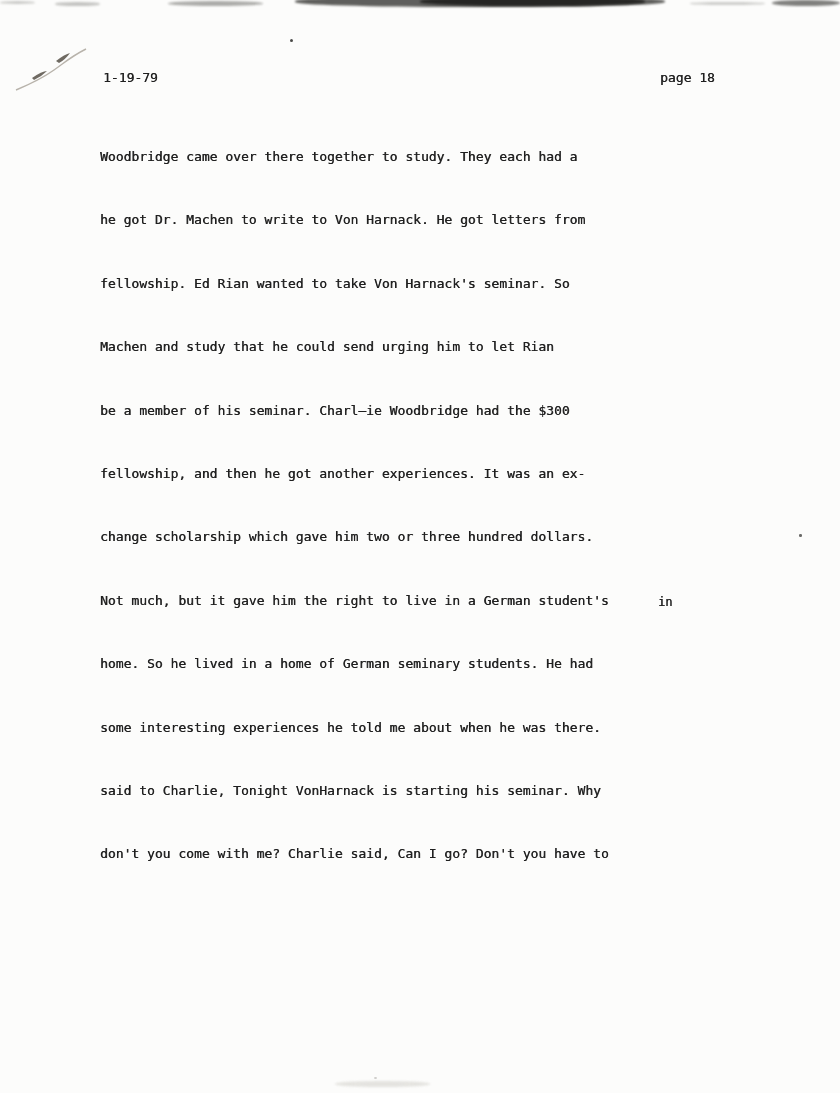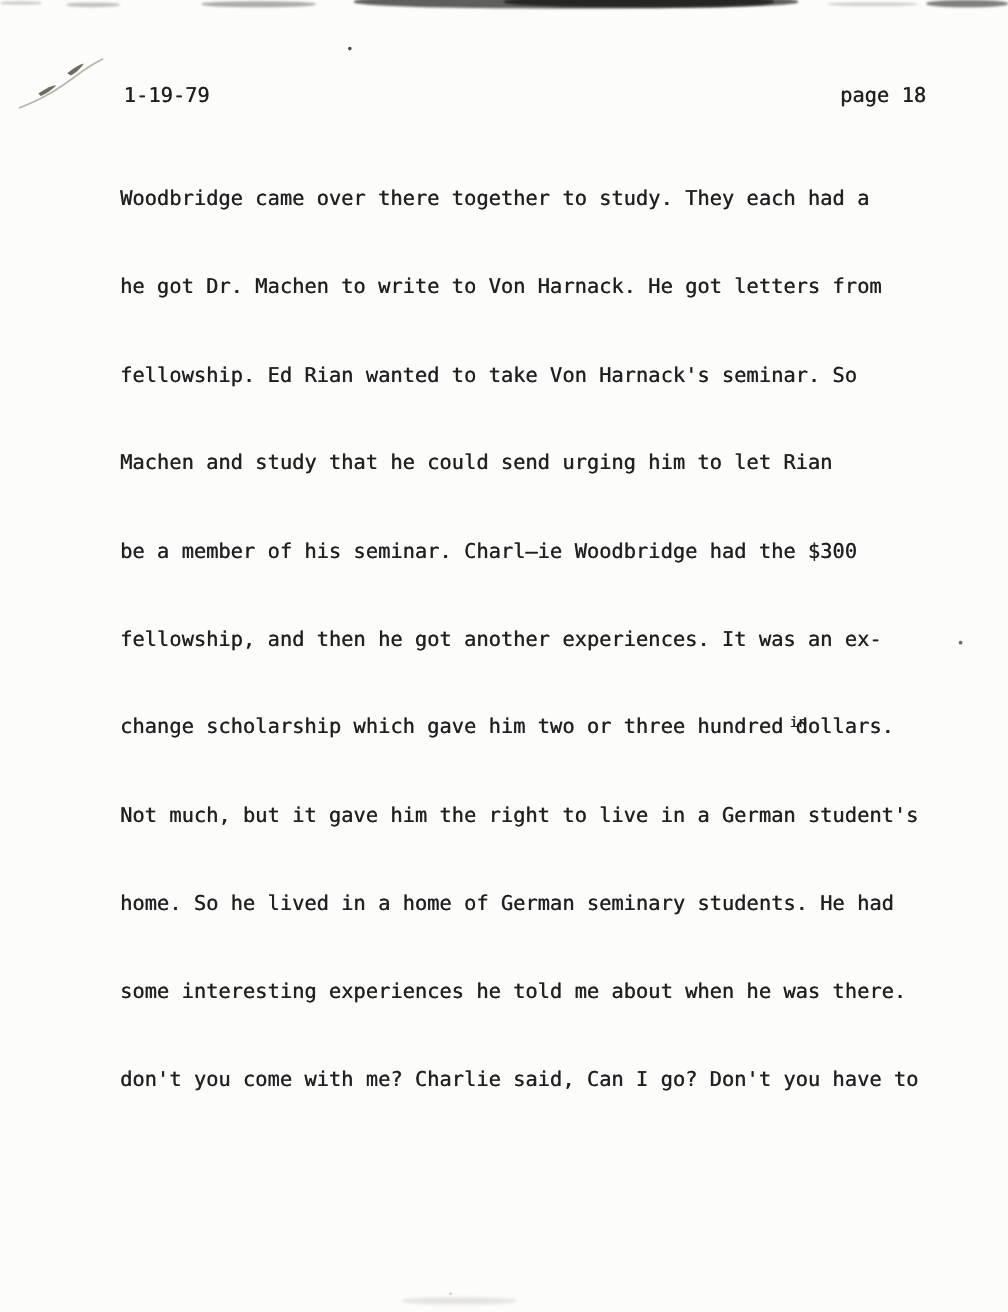--- a/index.html
+++ b/index.html
@@ -8,28 +8,28 @@
     position: relative;
     background: #fcfcfb;
     overflow: hidden;
     font-family: "DejaVu Sans Mono", "Liberation Mono", monospace;
     color: #1f1f1f;
   }
   .page { position: absolute; inset: 0; }
 
   
   .typewriter {
-    font-size: 17px;
+    font-size: 13px;
     color: #1f1f1f;
     text-shadow: 0.4px 0 0 rgba(31,31,31,0.85);
     white-space: pre;
   }
   .header-row { position: absolute; top: 70px; left: 0; width: 840px; height: 22px; }
   .date-label { position: absolute; left: 103px; top: 0; }
-  .page-label { position: absolute; left: 660px; top: 0; margin-left: 40px; }
+  .page-label { position: absolute; left: 660px; top: 0; }
 
   .body-text { position: absolute; left: 100px; top: 110px; width: 720px; }
   .line { display: block; height: 33.4px; line-height: 33.4px; }
 
   .interline-insertion {
     position: absolute; left: 658px; top: 594px;
     font-size: 12px; line-height: 16px;
     text-shadow: 0.4px 0 0 rgba(31,31,31,0.85);
   }
 
@@ -81,20 +81,21 @@
     <span class="line">Woodbridge came over there together to study. They each had a</span>
     <span class="line">he got Dr. Machen to write to Von Harnack. He got letters from</span>
     <span class="line">fellowship. Ed Rian wanted to take Von Harnack's seminar. So</span>
     <span class="line">Machen and study that he could send urging him to let Rian</span>
     <span class="line">be a member of his seminar. Charl̶ie Woodbridge had the $300</span>
     <span class="line">fellowship, and then he got another experiences. It was an ex-</span>
     <span class="line">change scholarship which gave him two or three hundred dollars.</span>
     <span class="line">Not much, but it gave him the right to live in a German student's</span>
     <span class="line">home. So he lived in a home of German seminary students. He had</span>
     <span class="line">some interesting experiences he told me about when he was there.</span>
+    <span class="line">said to Charlie, Tonight VonHarnack is starting his seminar. Why</span>
     <span class="line">don't you come with me? Charlie said, Can I go? Don't you have to</span>
     
     
     
     
     
     
     
     
     

